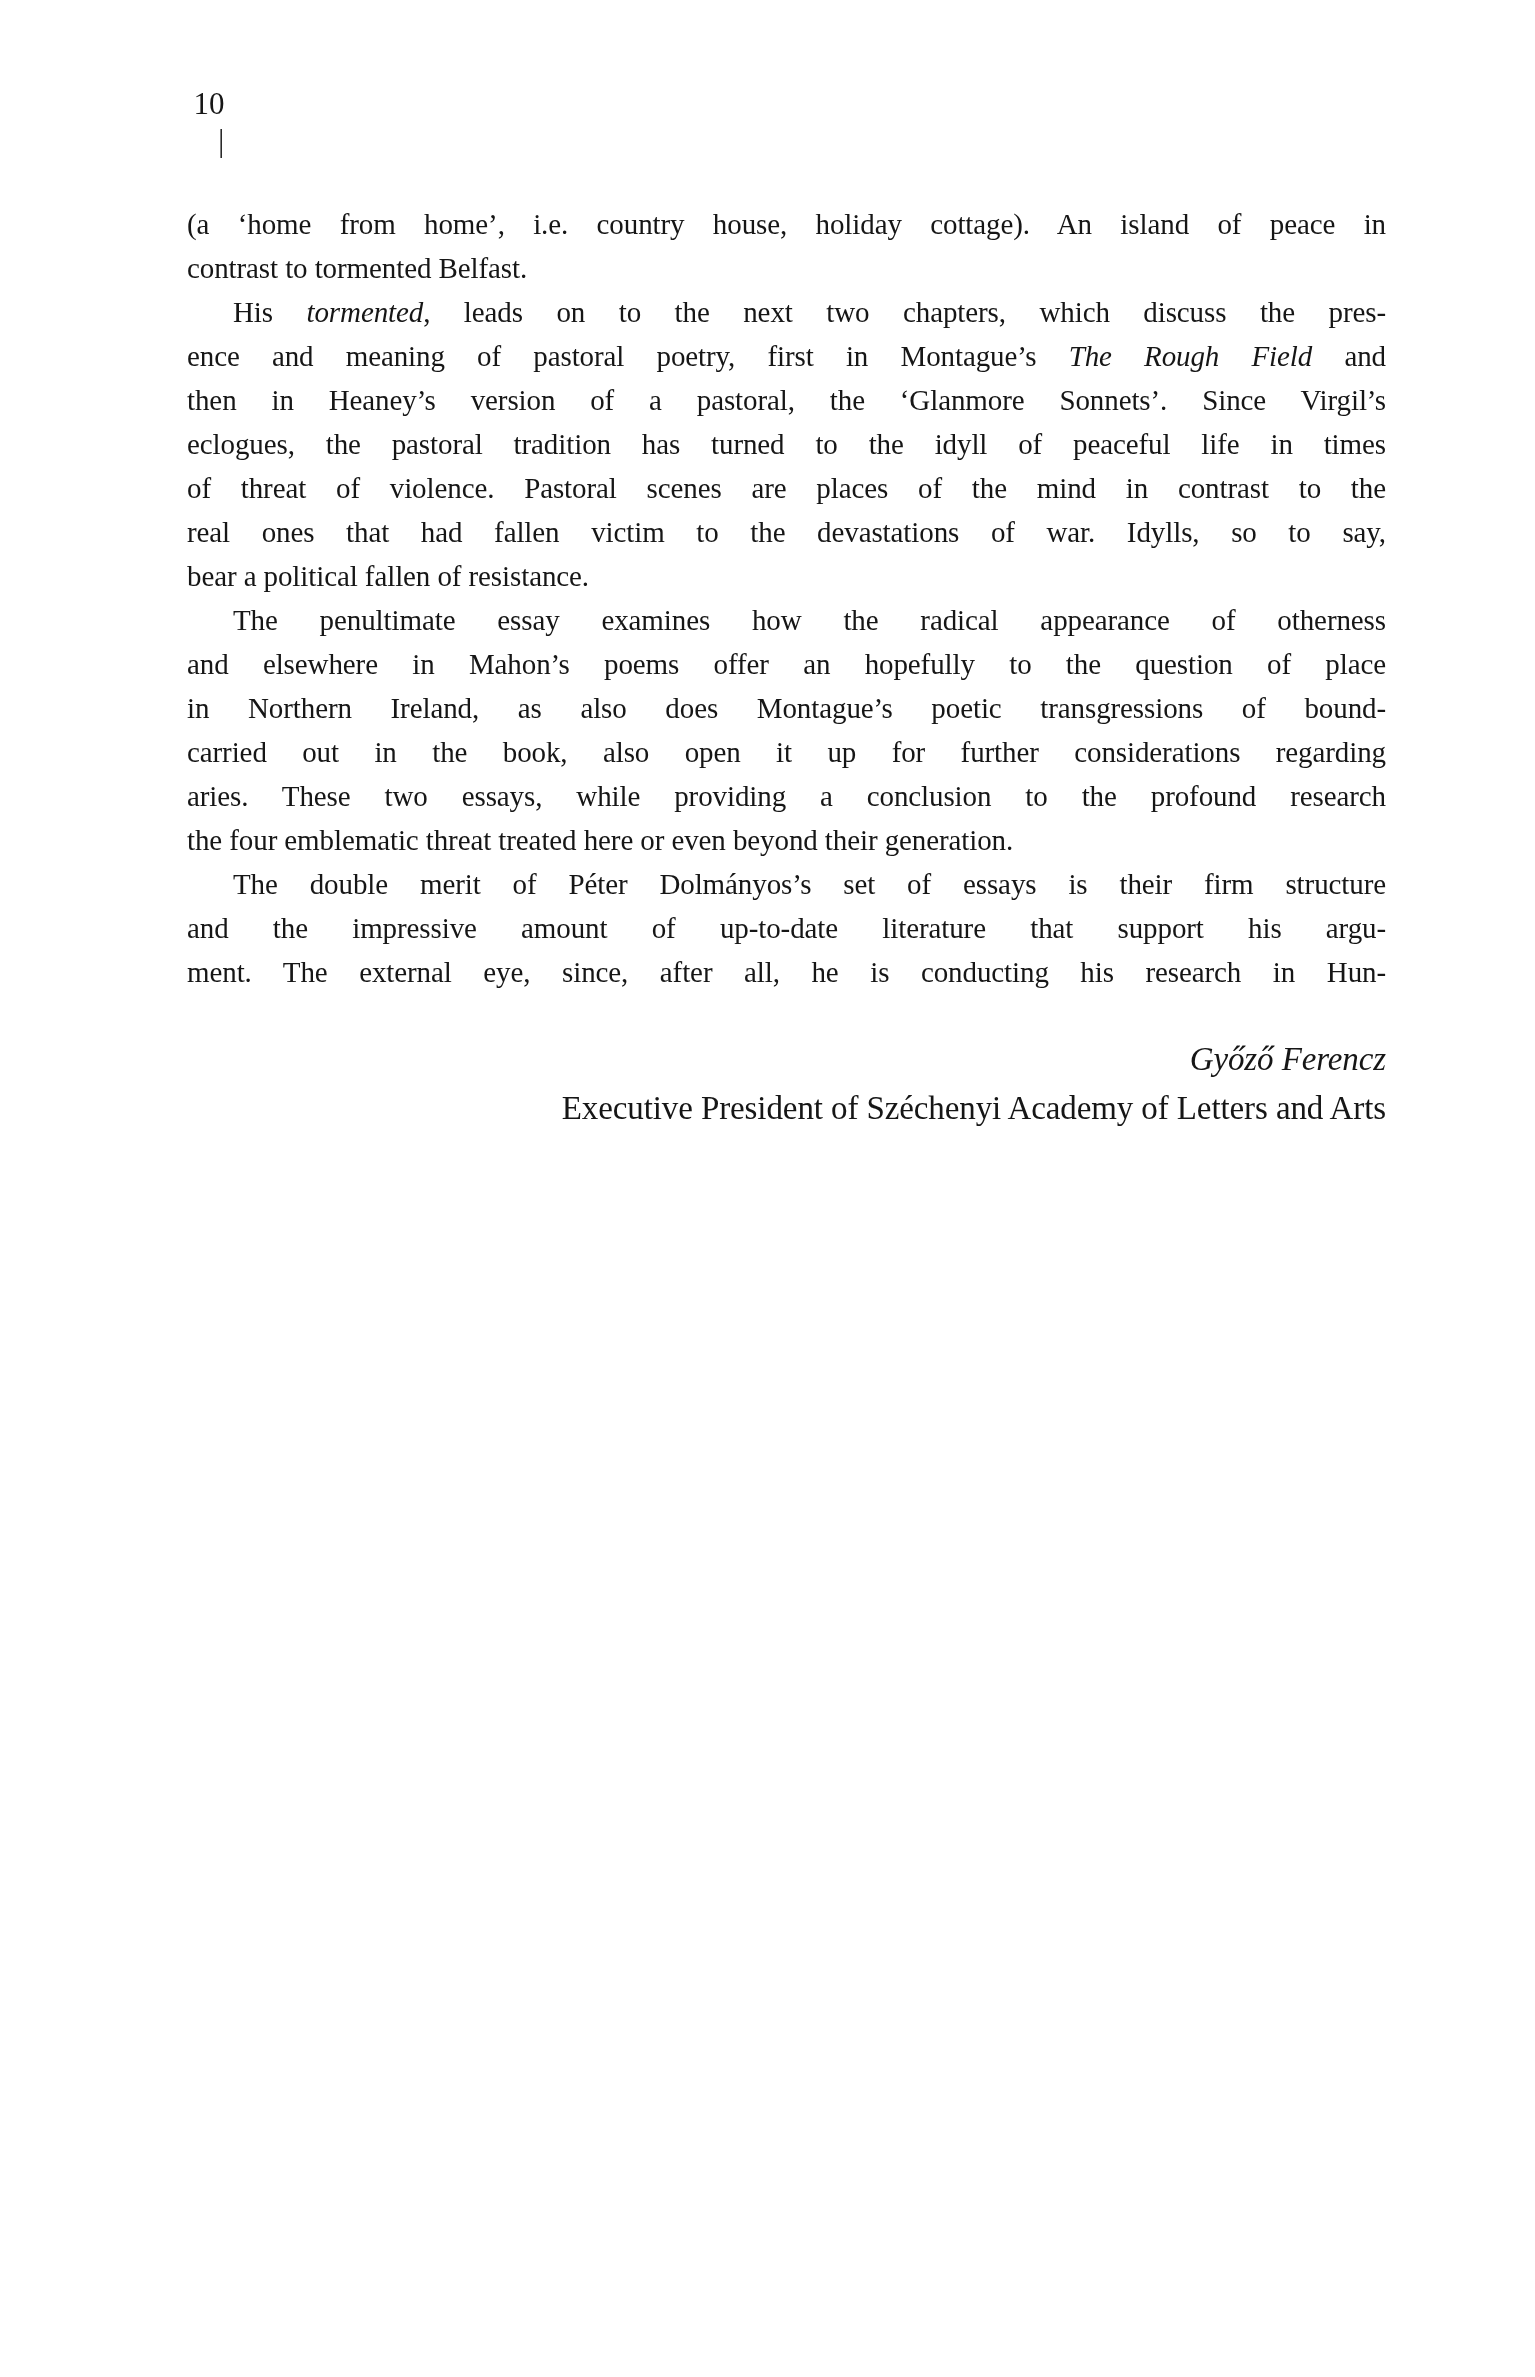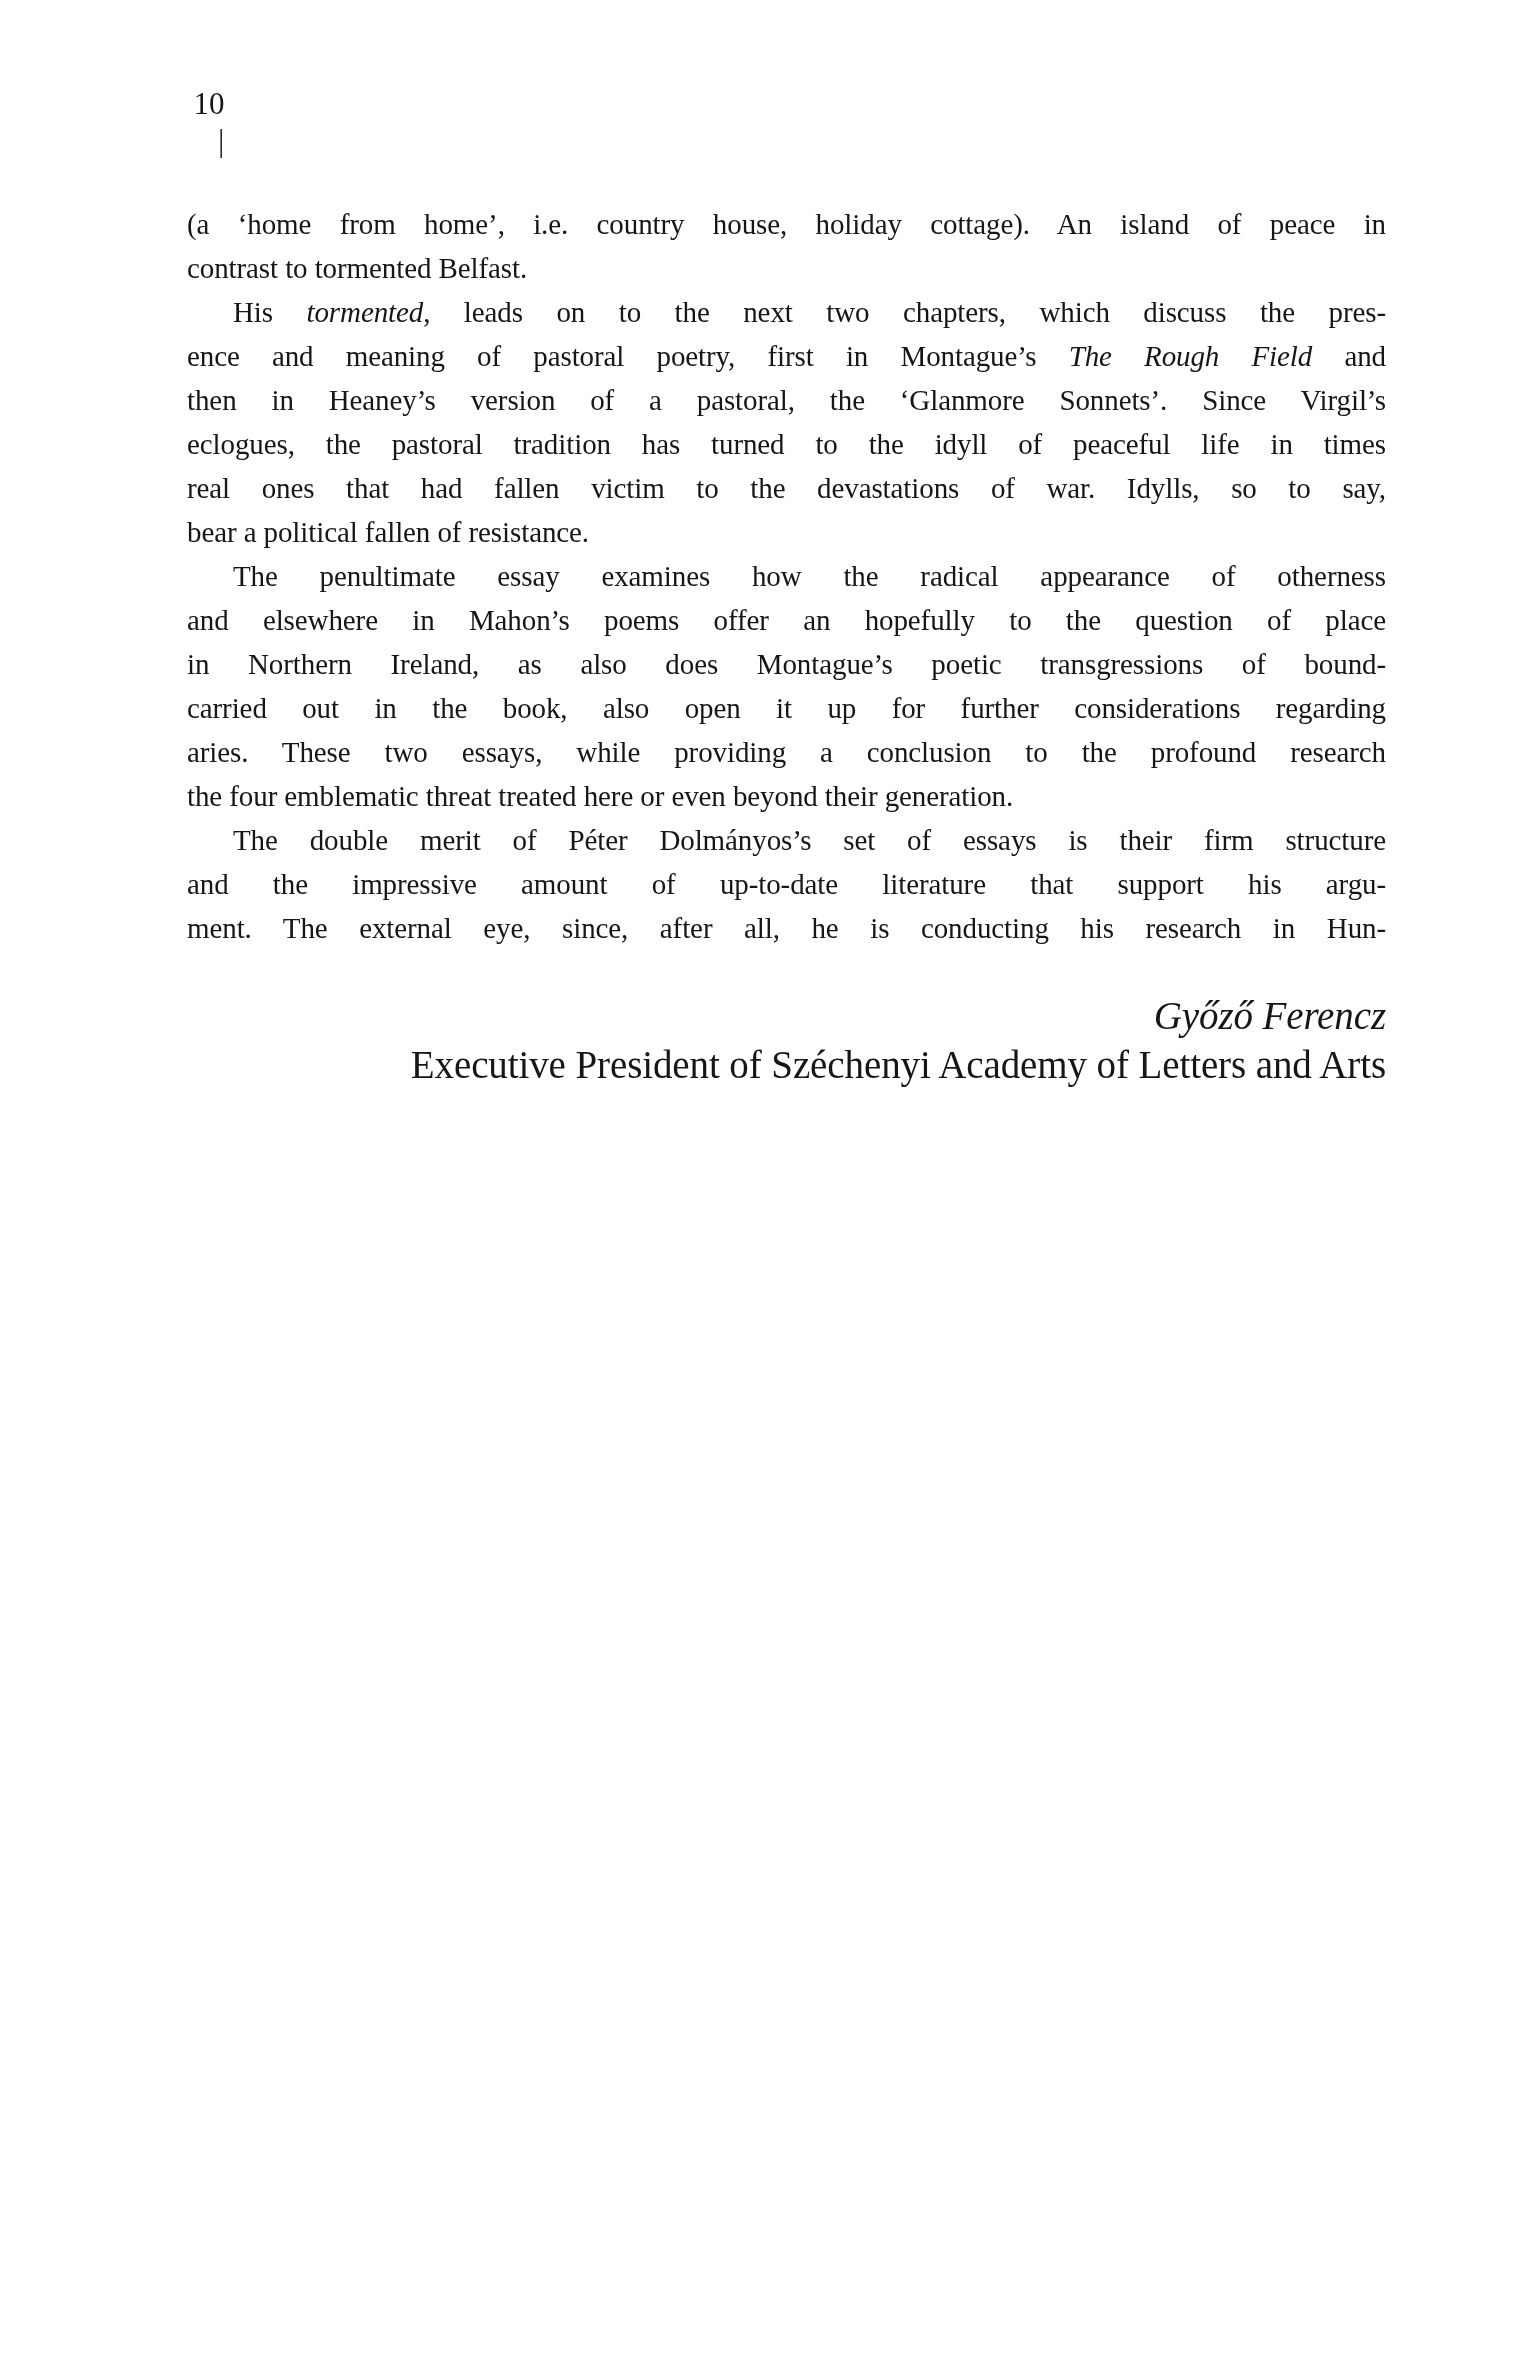--- a/index.html
+++ b/index.html
@@ -46,21 +46,21 @@
   .line.last {
     text-align: left;
     text-align-last: left;
   }
   .line.indent { text-indent: 46px; }
   .line em { font-style: italic; }
   .signature {
     margin-top: 41px;
     text-align: right;
     line-height: 49px;
-    font-size: 39px;
+    font-size: 33px;
   }
   .sig-name { font-style: italic; }
 </style>
 </head>
 <body>
 
 <div class="page" style="color: rgb(22, 22, 22); background: rgb(255, 255, 255);">
 
   <header class="page-header">
     <span class="page-number">10</span>
@@ -70,20 +70,21 @@
   <main class="text-block">
       <div class="para">
         <div class="line"><span>(a ‘home from home’, i.e. country house, holiday cottage). An island of peace in</span></div>
         <div class="line last"><span>contrast to tormented Belfast.</span></div>
       </div>
       <div class="para">
         <div class="line indent"><span>His </span><em>tormented</em><span>, leads on to the next two chapters, which discuss the pres-</span></div>
         <div class="line"><span>ence and meaning of pastoral poetry, first in Montague’s </span><em>The Rough Field</em><span> and</span></div>
         <div class="line"><span>then in Heaney’s version of a pastoral, the ‘Glanmore Sonnets’. Since Virgil’s</span></div>
         <div class="line"><span>eclogues, the pastoral tradition has turned to the idyll of peaceful life in times</span></div>
+        <div class="line"><span>of threat of violence. Pastoral scenes are places of the mind in contrast to the</span></div>
         <div class="line"><span>real ones that had fallen victim to the devastations of war. Idylls, so to say,</span></div>
         <div class="line last"><span>bear a political fallen of resistance.</span></div>
       </div>
       <div class="para">
         <div class="line indent"><span>The penultimate essay examines how the radical appearance of otherness</span></div>
         <div class="line"><span>and elsewhere in Mahon’s poems offer an hopefully to the question of place</span></div>
         <div class="line"><span>in Northern Ireland, as also does Montague’s poetic transgressions of bound-</span></div>
         <div class="line"><span>carried out in the book, also open it up for further considerations regarding</span></div>
         <div class="line"><span>aries. These two essays, while providing a conclusion to the profound research</span></div>
         <div class="line last"><span>the four emblematic threat treated here or even beyond their generation.</span></div>

